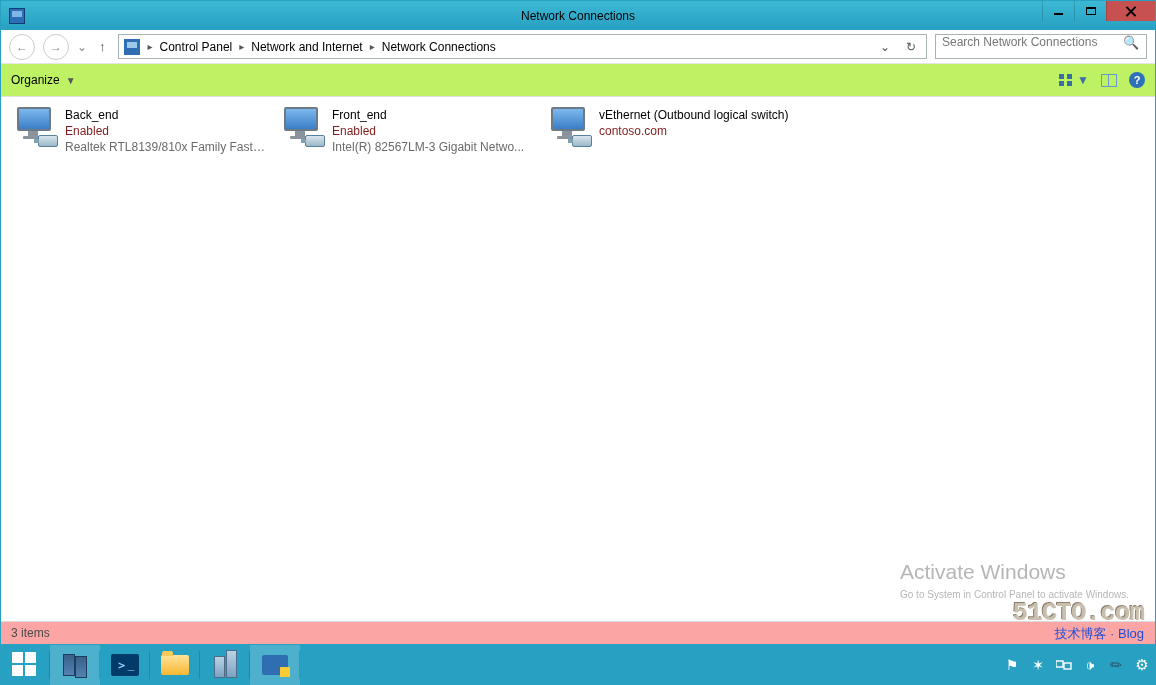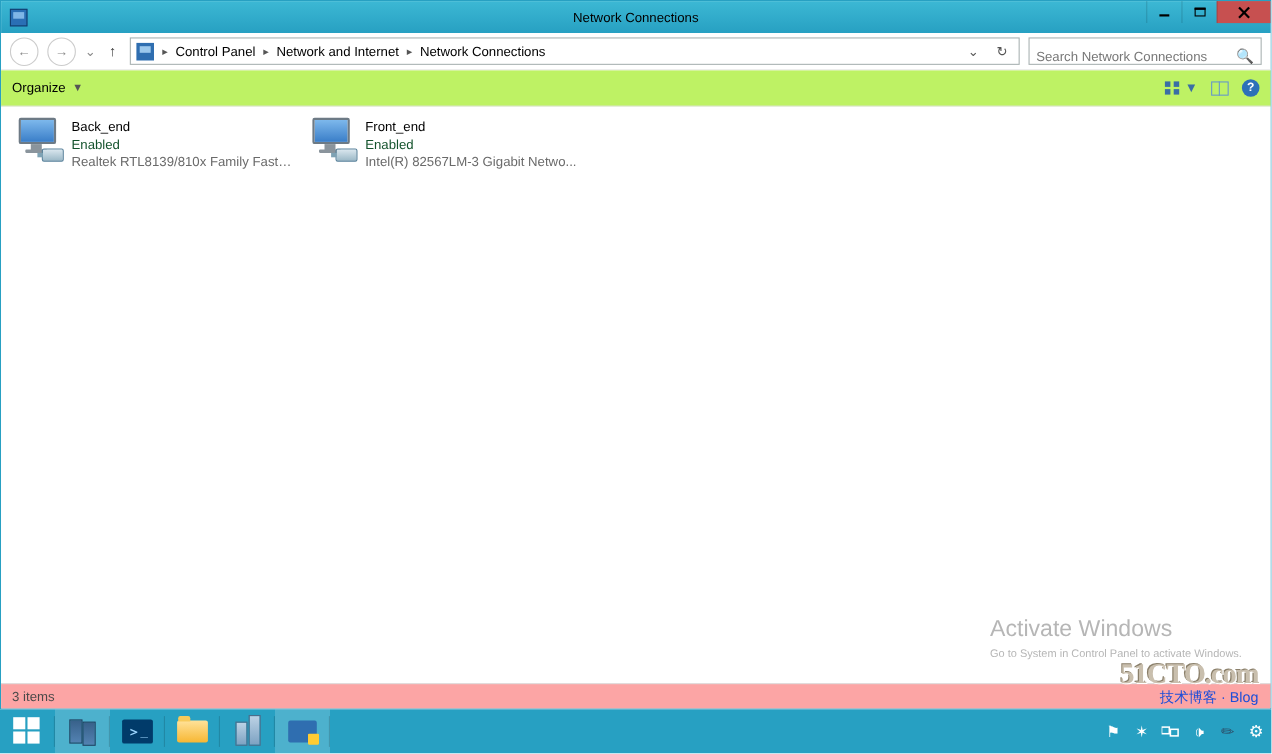--- a/index.html
+++ b/index.html
@@ -24,21 +24,21 @@
 .navdrop{width:10px;text-align:center;color:#888}
 .uparrow{color:#3a3a3a;font-size:13px;padding:0 4px}
 .addrbox{flex:1;height:23px;border:1px solid #aab3b3;display:flex;align-items:center;padding:0 2px;gap:2px}
 .addrbox .starticon{width:16px;height:16px;background:#2f6eb0;margin:0 3px;position:relative}
 .addrbox .starticon::after{content:"";position:absolute;left:3px;right:3px;top:3px;bottom:7px;background:#9cc8ec}
 .bcsep{color:#555;font-size:10px;padding:0 3px}
 .bccrumb{white-space:nowrap;padding:0 2px}
 .addrflex{flex:1}
 .addrdrop{color:#555;padding:0 6px}
 .refresh{padding:0 8px;color:#555}
-.searchbox{width:198px;height:23px;border:1px solid #aab3b3;display:flex;align-items:flex-end;padding:0 6px;justify-content:space-between;color:#777}
+.searchbox{width:198px;height:23px;border:1px solid #aab3b3;display:flex;align-items:flex-start;padding:0 6px;justify-content:space-between;color:#777}
 .searchph{font-style:normal}
 .searchicon{font-size:13px;color:#555}
 
 .toolbar{height:32px;border-bottom:1px solid #e1e1e1;background:#bef264;display:flex;align-items:center;padding:0 10px;justify-content:space-between}
 .org{display:flex;align-items:center;gap:6px}
 .org .caret{font-size:10px;color:#555}
 .rightctrls{display:flex;align-items:center;gap:12px}
 .viewbtn{display:flex;align-items:center;gap:4px;color:#3a6ea5}
 .grid4{width:14px;height:12px;position:relative}
 .grid4::before,.grid4::after{content:"";position:absolute;background:#3a6ea5}
@@ -51,21 +51,21 @@
 .items{display:flex;flex-wrap:wrap;padding:6px 4px;gap:0}
 .conn{width:255px;display:flex;padding:4px 6px;gap:6px}
 .conicon{width:48px;height:40px;position:relative;flex-shrink:0}
 .monitor{position:absolute;left:6px;top:0;width:34px;height:24px;border:2px solid #6d7a85;border-radius:2px;background:linear-gradient(#7db8ec,#3a7ec8);box-sizing:border-box}
 .stand{position:absolute;left:17px;top:24px;width:10px;height:6px;background:#8a949c}
 .base{position:absolute;left:12px;top:29px;width:20px;height:3px;background:#8a949c;border-radius:1px}
 .plug{position:absolute;right:1px;bottom:0;width:20px;height:12px;background:linear-gradient(#d9e6ee,#9cb9c7);border:1px solid #57809a;border-radius:2px;box-sizing:border-box}
 .plug::before{content:"";position:absolute;left:-5px;top:3px;width:5px;height:4px;background:#7ea2b4}
 .connmeta{display:flex;flex-direction:column;line-height:16px;overflow:hidden}
 .cname{color:#000;white-space:nowrap}
-.cstat{color:#14532d;white-space:nowrap}
+.cstat{color:#7f1d1d;white-space:nowrap}
 .cdrv{color:#6a6a6a;white-space:nowrap;overflow:hidden;text-overflow:ellipsis}
 
 .activate{position:absolute;right:26px;bottom:18px;text-align:left;color:#b6b6b6}
 .activate .ah{font-size:21px;margin-bottom:2px}
 .activate .as{font-size:10px;line-height:17px}
 
 .statusbar{height:22px;border-top:1px solid #dcdcdc;display:flex;align-items:center;padding:0 10px;color:#4a4a4a;background:#fca5a5}
 
 .taskbar{height:40px;background:#27a0c2;display:flex;align-items:stretch;position:relative}
 .taskbtn{width:50px;display:flex;align-items:center;justify-content:center;position:relative}
@@ -92,21 +92,21 @@
 .tb-cpanel::after{content:"";position:absolute;right:-2px;bottom:-2px;width:10px;height:10px;background:#ffcc33;border-radius:1px}
 
 .tray{position:absolute;right:6px;top:0;bottom:0;display:flex;align-items:center;gap:10px;color:#fff}
 .trayicon{width:16px;height:16px;display:flex;align-items:center;justify-content:center;font-size:14px}
 .tray .flag{color:#fff}
 .tray .gear{font-size:15px}
 .tray .pen{transform:rotate(-40deg);font-size:14px;color:#2c4c66}
 .tray .net svg{display:block}
 
 .watermark{position:absolute;right:12px;bottom:42px;text-align:right;pointer-events:none}
-.watermark .w1{font-family:Liberation Serif, serif;font-size:26px;font-weight:900;color:#c9bfae;text-shadow:1px 1px 0 #fff,-1px -1px 0 #8a7f6a;letter-spacing:-1px}
+.watermark .w1{font-family:Liberation Mono, monospace;font-size:26px;font-weight:900;color:#c9bfae;text-shadow:1px 1px 0 #fff,-1px -1px 0 #8a7f6a;letter-spacing:-1px}
 .watermark .w2{font-size:13px;color:#1d4ed8;font-weight:normal;margin-top:-3px}
 </style>
 </head>
 <body>
 
 <div class="window">
 
   <div class="titlebar">
     <div class="app-icon"></div>
     <div class="title">Network Connections</div>
@@ -191,20 +191,33 @@
             <div class="base"></div>
             <div class="plug"></div>
         </div>
         <div class="connmeta">
           <span class="cname">Front_end</span>
           <span class="cstat">Enabled</span>
           <span class="cdrv">Intel(R) 82567LM-3 Gigabit Netwo...</span>
         </div>
       </div>
 
+      <div class="conn">
+        <div class="conicon">
+          <div class="monitor"></div>
+            <div class="stand"></div>
+            <div class="base"></div>
+            <div class="plug"></div>
+        </div>
+        <div class="connmeta">
+          <span class="cname">vEthernet (Outbound logical switch)</span>
+          <span class="cstat">contoso.com</span>
+          <span class="cdrv"></span>
+        </div>
+      </div>
 
     </div>
 
     <div class="activate">
       <div class="ah">Activate Windows</div>
       <div class="as">Go to System in Control Panel to activate Windows.</div>
     </div>
   </div>
 
   <div class="statusbar">

